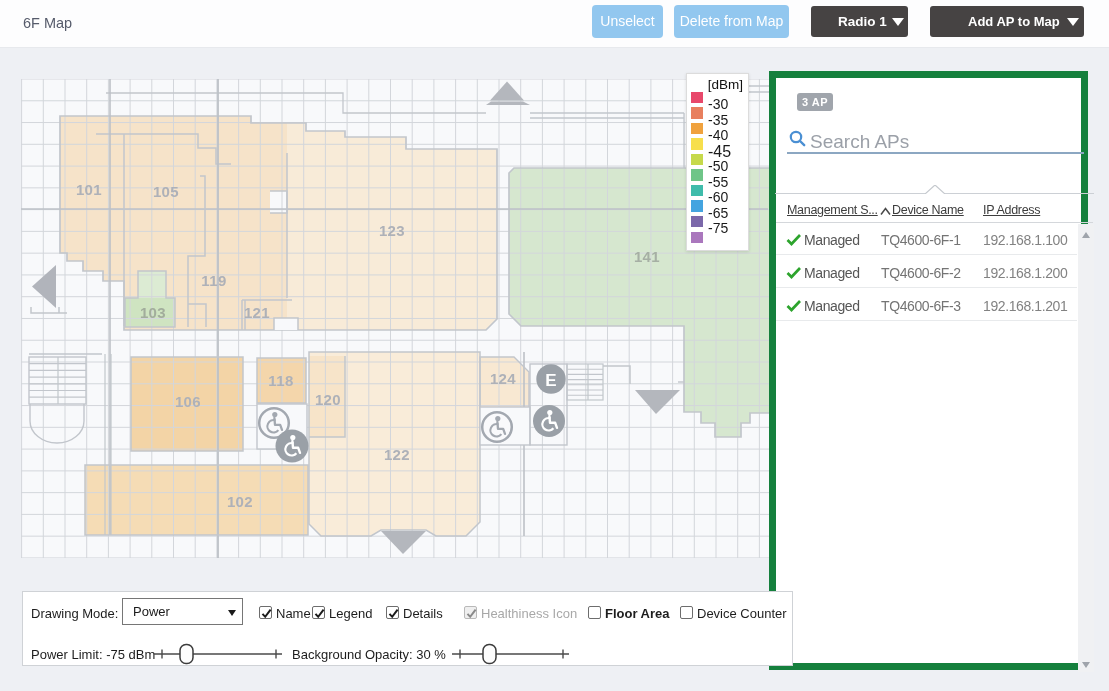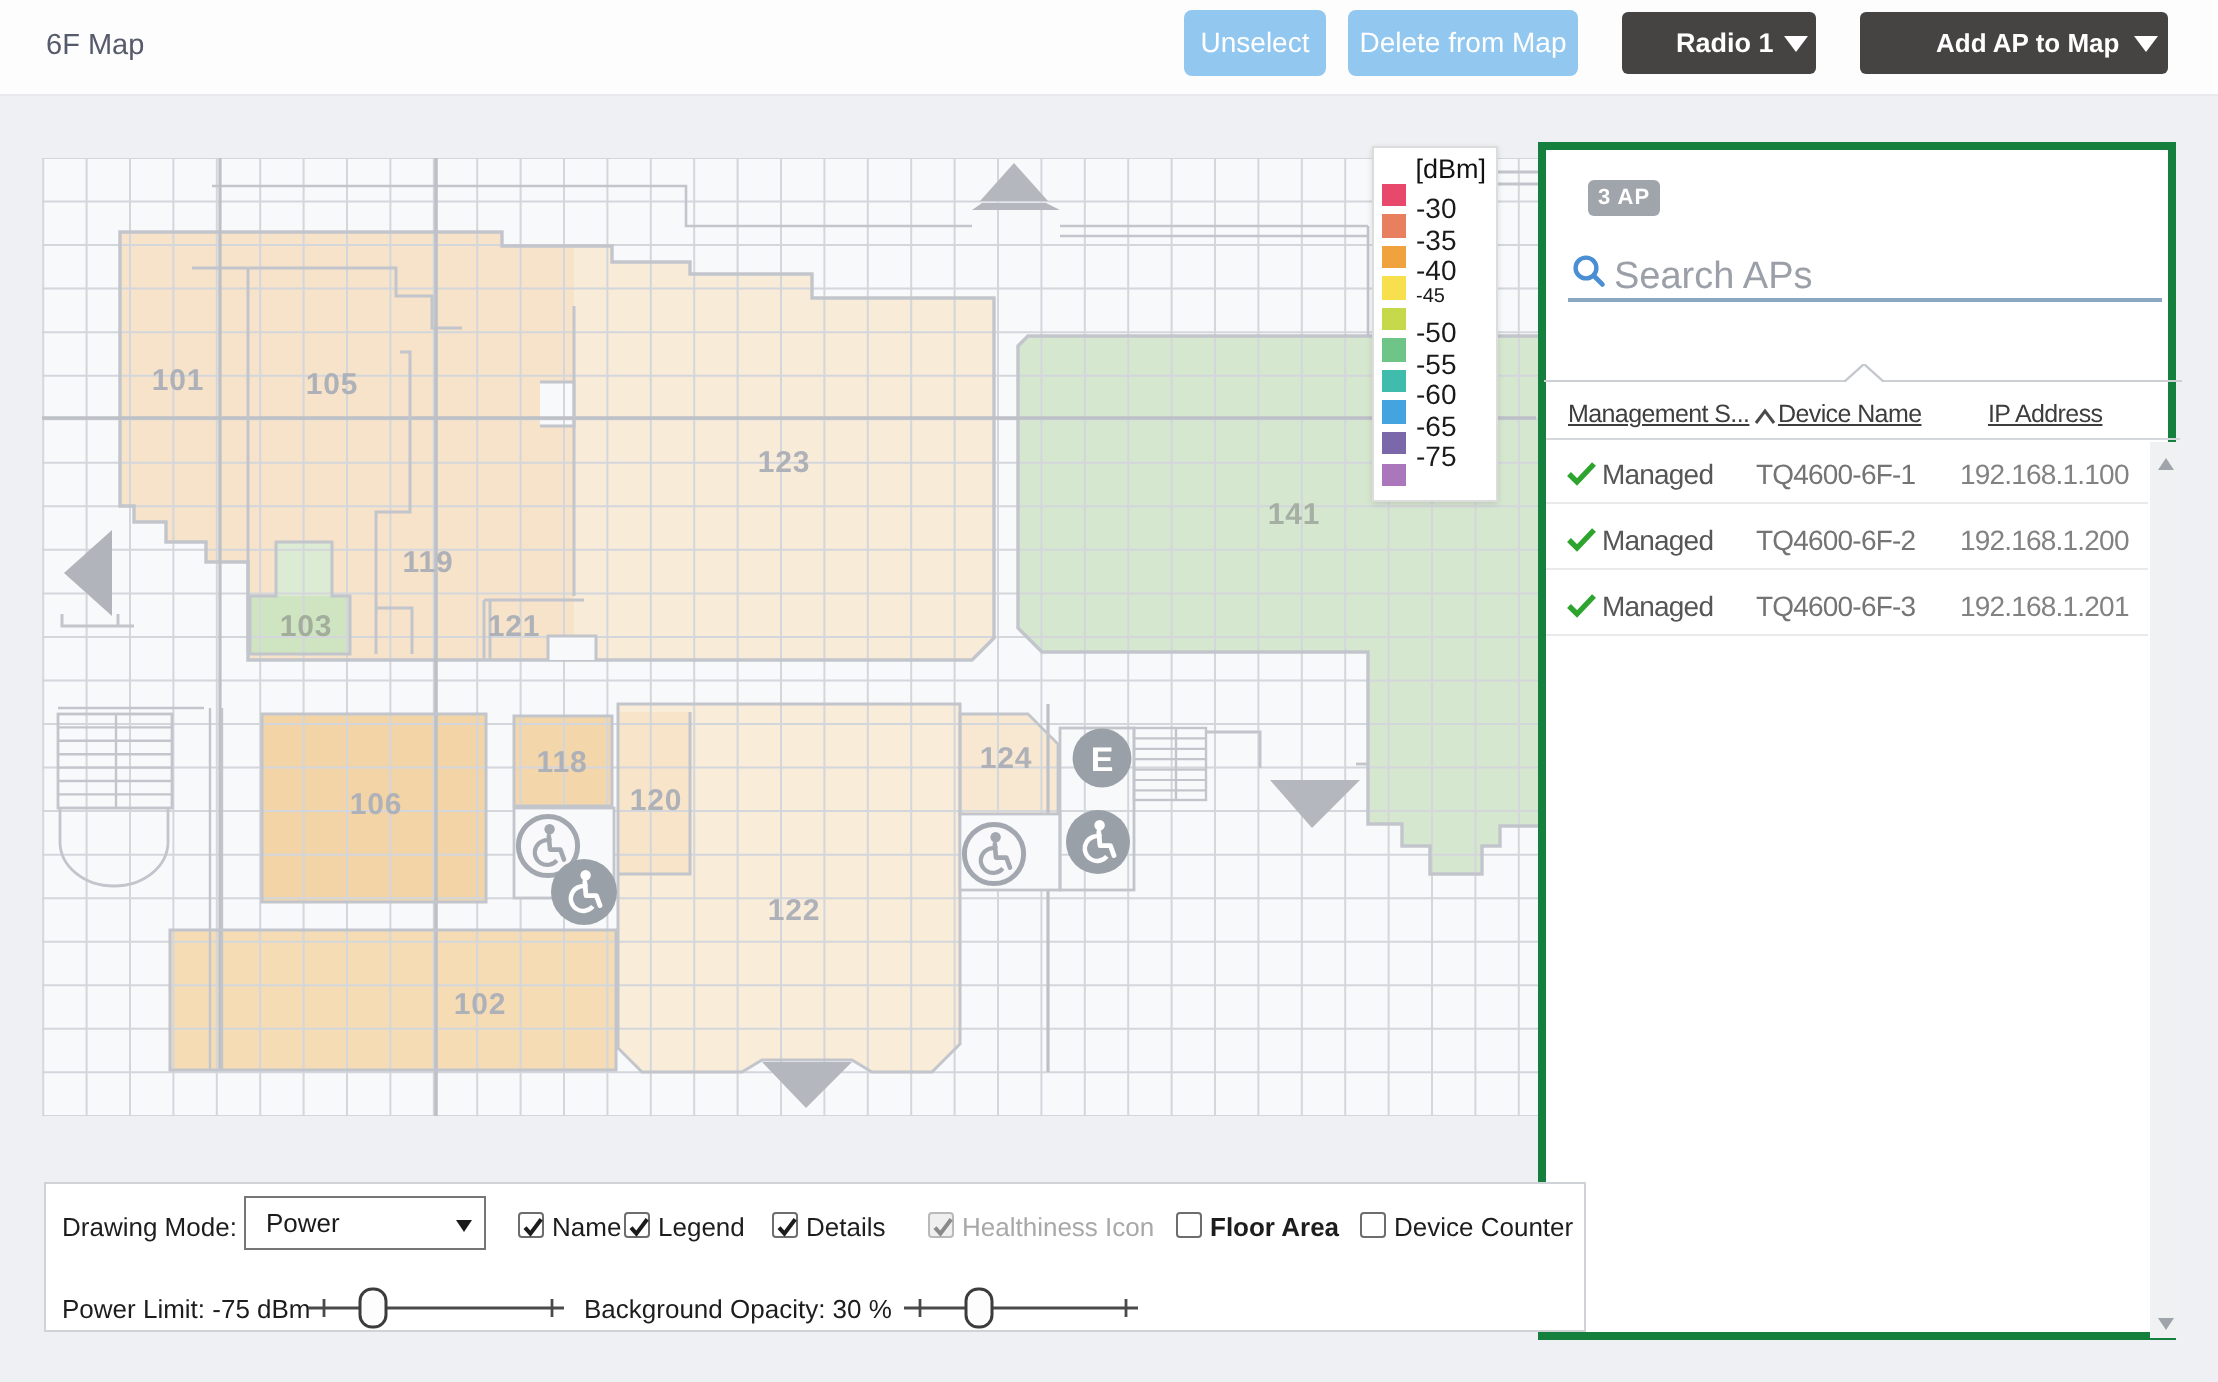--- a/index.html
+++ b/index.html
@@ -132,53 +132,53 @@
 
 <div class="abs" style="left:686px;top:73px;width:63px;height:178px;background:#fff;border:1px solid #dcdcdc;box-shadow:0 1px 3px rgba(0,0,0,0.12);">
   <div class="abs" style="right:5px;top:3px;font-size:13.5px;color:#111;">[dBm]</div>
   <div class="abs" style="left:3.5px;top:17.5px;width:12px;height:11.5px;background:#e8486b;"></div>
   <div class="abs" style="left:21px;top:22.0px;font-size:14px;color:#1a1a1a;">-30</div>
   <div class="abs" style="left:3.5px;top:33.0px;width:12px;height:11.5px;background:#e87f5e;"></div>
   <div class="abs" style="left:21px;top:37.5px;font-size:14px;color:#1a1a1a;">-35</div>
   <div class="abs" style="left:3.5px;top:48.6px;width:12px;height:11.5px;background:#f0a23e;"></div>
   <div class="abs" style="left:21px;top:53.1px;font-size:14px;color:#1a1a1a;">-40</div>
   <div class="abs" style="left:3.5px;top:64.2px;width:12px;height:11.5px;background:#f7df4d;"></div>
-  <div class="abs" style="left:21px;top:68.7px;font-size:10px;color:#1a1a1a;">-45</div>
+  <div class="abs" style="left:21px;top:68.7px;font-size:16px;color:#1a1a1a;">-45</div>
   <div class="abs" style="left:3.5px;top:79.7px;width:12px;height:11.5px;background:#c6d94b;"></div>
   <div class="abs" style="left:21px;top:84.2px;font-size:14px;color:#1a1a1a;">-50</div>
   <div class="abs" style="left:3.5px;top:95.2px;width:12px;height:11.5px;background:#6fc588;"></div>
   <div class="abs" style="left:21px;top:99.8px;font-size:14px;color:#1a1a1a;">-55</div>
   <div class="abs" style="left:3.5px;top:110.8px;width:12px;height:11.5px;background:#3fbcab;"></div>
   <div class="abs" style="left:21px;top:115.3px;font-size:14px;color:#1a1a1a;">-60</div>
   <div class="abs" style="left:3.5px;top:126.4px;width:12px;height:11.5px;background:#44a4e0;"></div>
   <div class="abs" style="left:21px;top:130.9px;font-size:14px;color:#1a1a1a;">-65</div>
   <div class="abs" style="left:3.5px;top:141.9px;width:12px;height:11.5px;background:#7b68aa;"></div>
   <div class="abs" style="left:21px;top:146.4px;font-size:14px;color:#1a1a1a;">-75</div>
   <div class="abs" style="left:3.5px;top:157.5px;width:12px;height:11.5px;background:#aa77bd;"></div>
 </div>
 
-<div class="abs" style="left:769px;top:71px;width:319px;height:599px;background:#fff;border:4px solid #15803d;">
+<div class="abs" style="left:769px;top:71px;width:319px;height:599px;background:#fff;border:7px solid #15803d;">
   <div class="abs" style="left:21px;top:15px;background:#a0a5ac;color:#fff;font-size:11px;font-weight:bold;padding:3px 5px;border-radius:3px;letter-spacing:0.5px;">3 AP</div>
   <svg class="abs" style="left:13px;top:52px;" width="17" height="17" viewBox="0 0 17 17">
       <circle cx="7" cy="7" r="5.2" fill="none" stroke="#4a8fd3" stroke-width="2.2"></circle>
       <line x1="11" y1="11" x2="15.2" y2="15.2" stroke="#4a8fd3" stroke-width="2.4" stroke-linecap="round"></line>
     </svg>
   <div class="abs" style="left:34px;top:53px;font-size:19px;color:#9ba0a8;">Search APs</div>
   <div class="abs" style="left:11px;top:74px;width:297px;height:2px;background:#8ca7c2;"></div>
   <div class="abs" style="left:-1px;top:115px;width:319px;height:1px;background:#ccd0d5;"></div>
   <svg class="abs" style="left:149px;top:107px;" width="20" height="9" viewBox="0 0 20 9">
       <path d="M0 9 L10 0 L20 9" fill="#ffffff" stroke="#c5c9ce" stroke-width="1.2"></path>
     </svg>
 
   <div class="hdr" style="left:11px;top:125px;text-decoration:underline;">Management S...</div>
   <svg class="abs" style="left:103px;top:129px;" width="13" height="9" viewBox="0 0 13 9">
       <polyline points="2,7.5 6.5,1.5 11,7.5" fill="none" stroke="#4a4a4a" stroke-width="1.5"></polyline>
     </svg>
   <div class="hdr" style="left:116px;top:125px;">Device Name</div>
-  <div class="hdr" style="left:221px;top:125px;text-align:right;">IP Address</div>
+  <div class="hdr" style="left:207px;top:125px;text-align:right;">IP Address</div>
   <div class="abs" style="left:0;top:144px;width:317px;height:1px;background:#d4d7db;"></div>
 
   <svg class="abs" style="left:10px;top:155px;" width="16" height="14" viewBox="0 0 16 14">
       <polyline points="1.5,7 5.5,11 14,2" fill="none" stroke="#2da42d" stroke-width="2.7"></polyline>
     </svg>
   <div class="row" style="left:28px;top:154px;color:#565656;">Managed</div>
   <div class="row" style="left:105px;top:154px;color:#747474;">TQ4600-6F-1</div>
   <div class="row" style="left:207px;top:154px;color:#828282;">192.168.1.100</div>
   <div class="abs" style="left:0;top:176px;width:301px;height:1px;background:#e8eaec;"></div>
   <svg class="abs" style="left:10px;top:188px;" width="16" height="14" viewBox="0 0 16 14">

